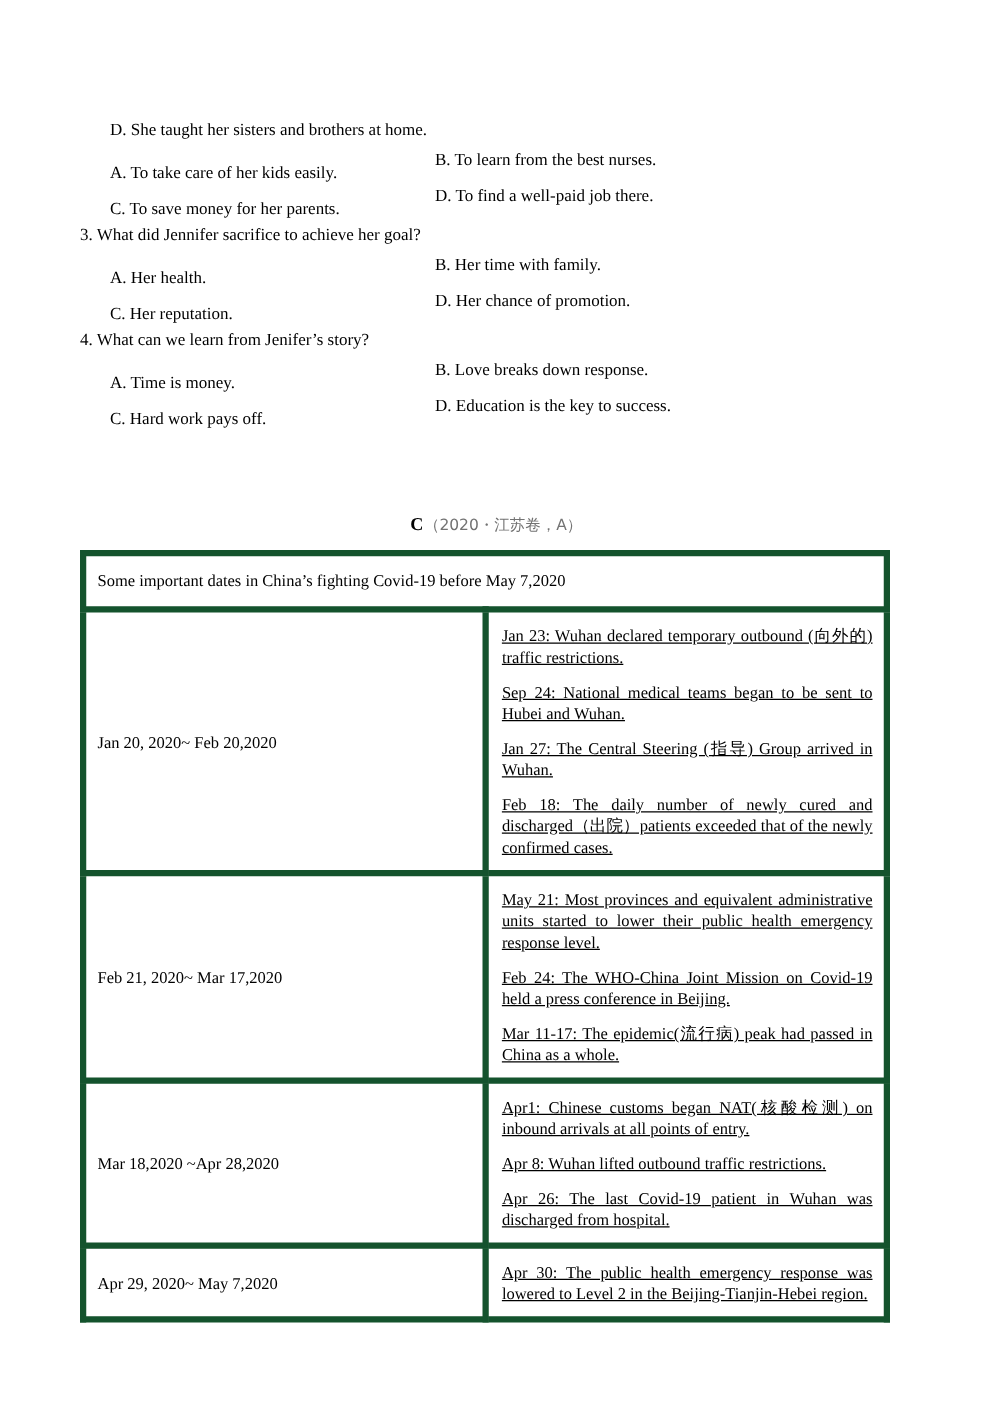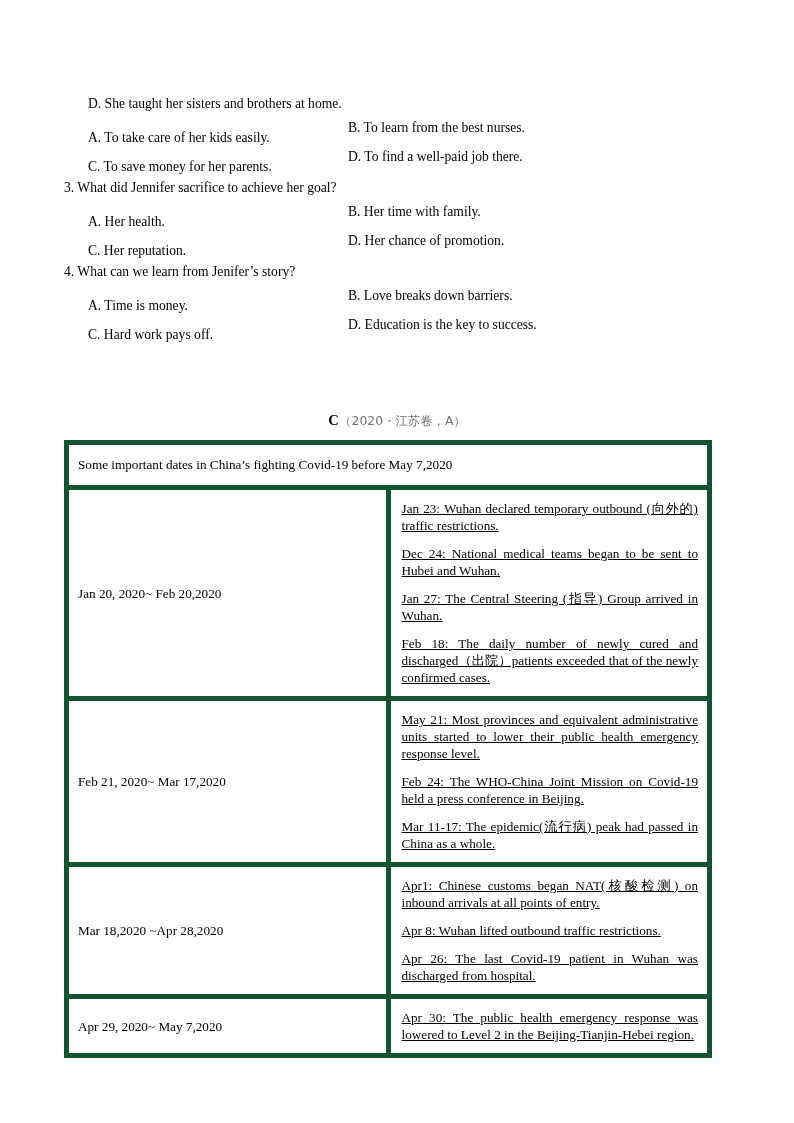--- a/index.html
+++ b/index.html
@@ -155,21 +155,21 @@
       <span class="opt-b">B. Her time with family.</span>
     </div>
     <div class="optrow">
       <span class="opt-a">C. Her reputation.</span>
       <span class="opt-b">D. Her chance of promotion.</span>
     </div>
 
     <p class="stem gap-before-q">4. What can we learn from Jenifer’s story?</p>
     <div class="optrow">
       <span class="opt-a">A. Time is money.</span>
-      <span class="opt-b">B. Love breaks down barriers.</span>
+      <span class="opt-b">B. Love breaks down response.</span>
     </div>
     <div class="optrow">
       <span class="opt-a">C. Hard work pays off.</span>
       <span class="opt-b">D. Education is the key to success.</span>
     </div>
 
   </div>
 
   <div class="section-head">
     <span class="sec-letter">C</span><span class="sec-source cjk" style="color: #737373;">（2020・江苏卷，A）</span>
@@ -178,21 +178,21 @@
   <table class="datatable">
     <tbody>
       <tr>
         <td class="head-cell" colspan="2">Some important dates in China’s fighting Covid-19 before May 7,2020</td>
       </tr>
 
       <tr>
         <td class="date-cell">Jan 20, 2020~ Feb 20,2020</td>
         <td class="events-cell">
           <p class="evt wrapline">Jan 23: Wuhan declared temporary outbound (向外的) traffic restrictions.</p>
-          <p class="evt wrapline">Dec 24: National medical teams began to be sent to Hubei and Wuhan.</p>
+          <p class="evt wrapline">Sep 24: National medical teams began to be sent to Hubei and Wuhan.</p>
           <p class="evt wrapline">Jan 27: The Central Steering (指导) Group arrived in Wuhan.</p>
           <p class="evt wrapline">Feb 18: The daily number of newly cured and discharged（出院）patients exceeded that of the newly confirmed cases.</p>
         </td>
       </tr>
 
       <tr>
         <td class="date-cell">Feb 21, 2020~ Mar 17,2020</td>
         <td class="events-cell">
           <p class="evt wrapline">May 21: Most provinces and equivalent administrative units started to lower their public health emergency response level.</p>
           <p class="evt wrapline">Feb 24: The WHO-China Joint Mission on Covid-19 held a press conference in Beijing.</p>

